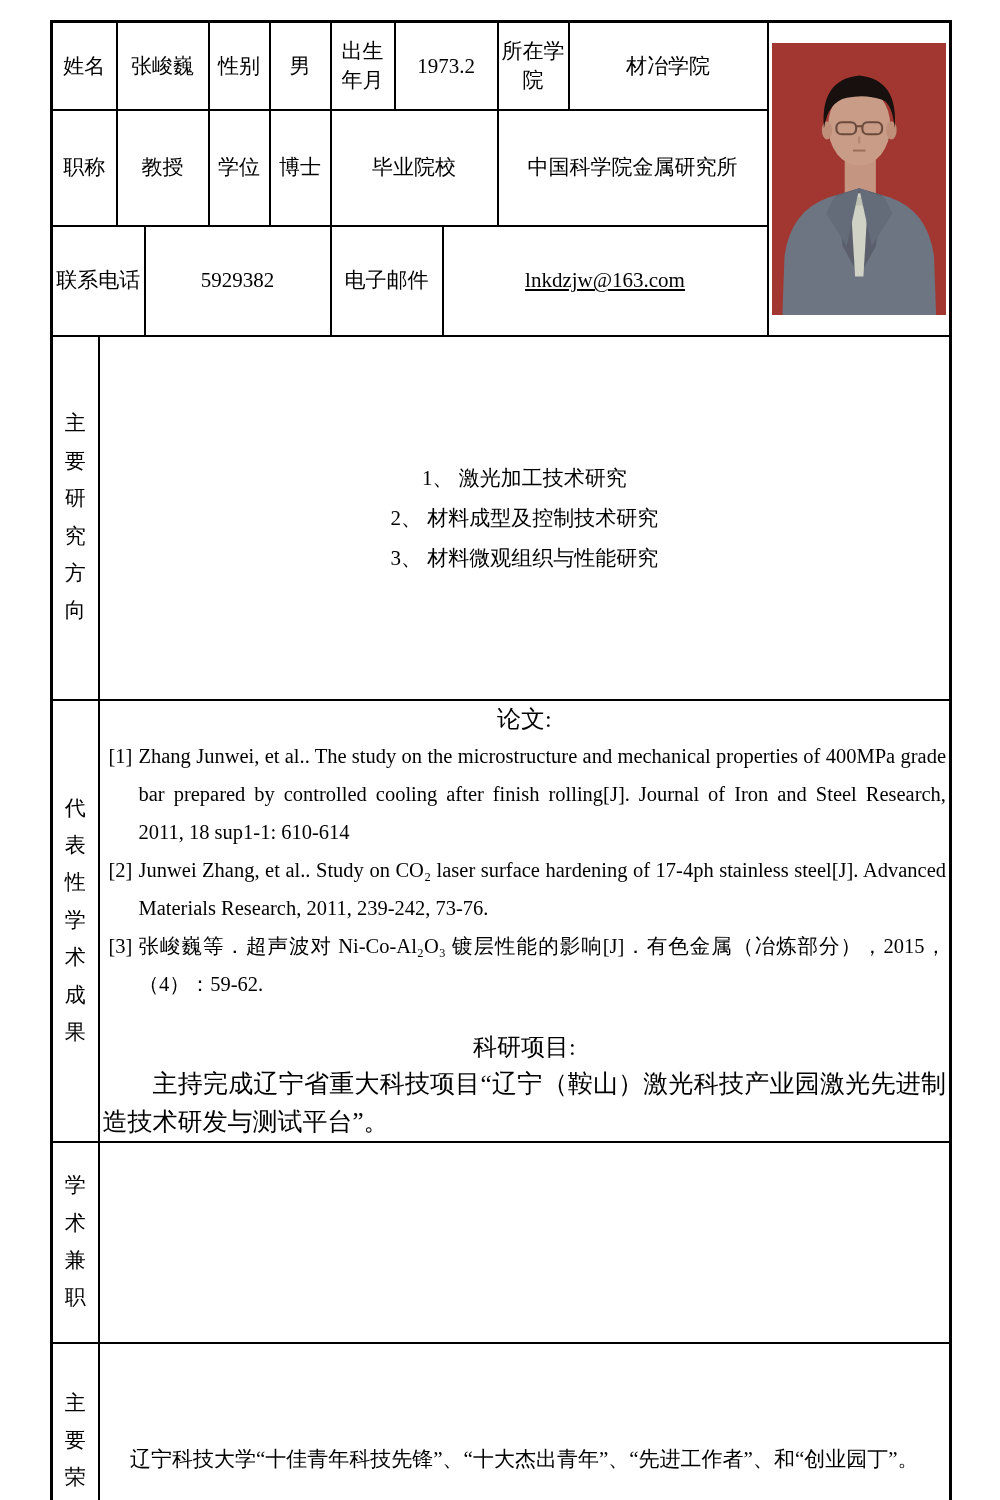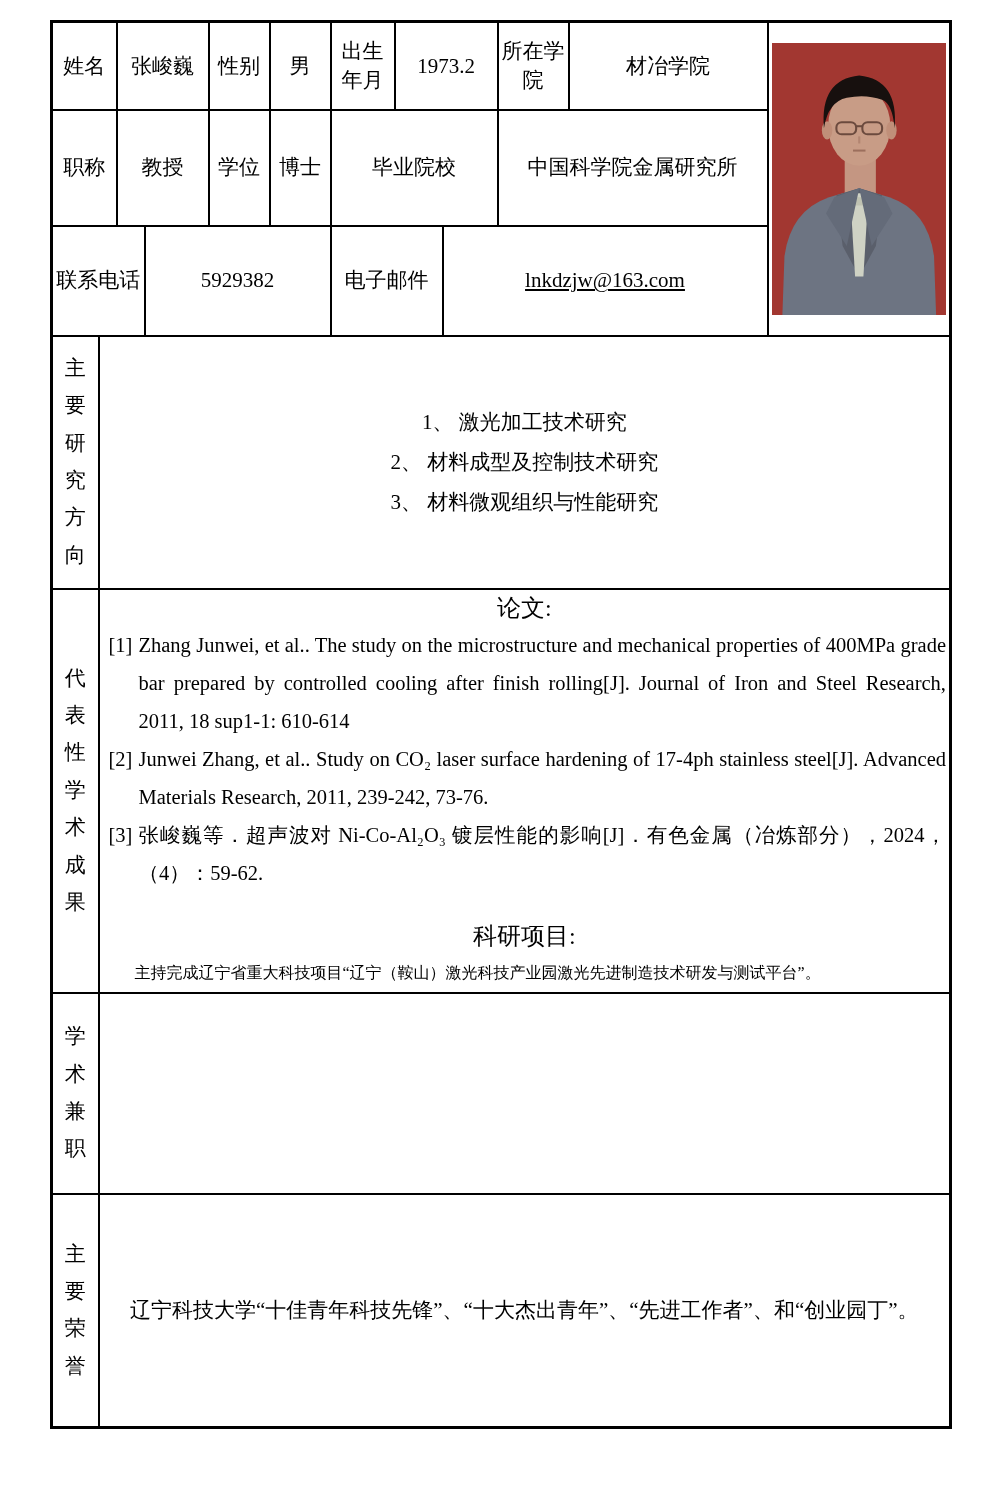--- a/index.html
+++ b/index.html
@@ -35,21 +35,21 @@
     vertical-align: middle;
     padding: 0 3px;
     line-height: 1.35;
     overflow: hidden;
   }
   table.form { border: 3px solid #000; }
 
   .r1 { height: 88px; }
   .r2 { height: 116px; }
   .r3 { height: 110px; }
-  .r4 { height: 253px; }
+  .r4 { height: 364px; }
   .r5 { height: 394px; }
   .r6 { height: 201px; margin-top: 48px; }
   .r7 { height: 234px; }
 
   .vlabel {
     width: 1.15em;
     margin: 0 auto;
     word-break: break-all;
     line-height: 1.78;
     font-size: 21px;
@@ -67,21 +67,21 @@
   td.achievements-cell {
     vertical-align: top;
     text-align: left;
     padding: 22px 18px 0 12px;
   }
   .papers-heading, .projects-heading { font-size: 24px; line-height: 36px; }
   .paper { display: flex; font-size: 20.5px; line-height: 38px; }
   .paper-index { flex: 0 0 36px; }
   .paper-text { flex: 1; text-align: justify; }
   .projects-heading { margin-top: 26px; }
-  .project-text { font-size: 16px; line-height: 38px; text-indent: 2em; text-align: justify; }
+  .project-text { font-size: 25px; line-height: 38px; text-indent: 2em; text-align: justify; }
 
   .honors-text { font-size: 21px; line-height: 36px; }
 
   td.photo-cell { padding: 7px 10px; }
   .photo-frame { width: 100%; height: 272px; }
   .photo-frame svg { width: 100%; height: 100%; display: block; }
 </style>
 </head>
 <body>
 
@@ -186,21 +186,21 @@
         <div class="paper">
           <span class="paper-index">[1]</span>
           <span class="paper-text">Zhang Junwei, et al.. The study on the microstructure and mechanical properties of 400MPa grade bar prepared by controlled cooling after finish rolling[J].  Journal of Iron and Steel Research, 2011, 18 sup1-1: 610-614</span>
         </div>
         <div class="paper">
           <span class="paper-index">[2]</span>
           <span class="paper-text">Junwei Zhang, et al.. Study on CO₂ laser surface hardening of 17-4ph stainless steel[J]. Advanced Materials Research, 2011, 239-242, 73-76.</span>
         </div>
         <div class="paper">
           <span class="paper-index">[3]</span>
-          <span class="paper-text">张峻巍等．超声波对 Ni-Co-Al₂O₃ 镀层性能的影响[J]．有色金属（冶炼部分），2024，（4）：59-62.</span>
+          <span class="paper-text">张峻巍等．超声波对 Ni-Co-Al₂O₃ 镀层性能的影响[J]．有色金属（冶炼部分），2015，（4）：59-62.</span>
         </div>
         <div class="projects-heading">科研项目:</div>
         <div class="project-text">主持完成辽宁省重大科技项目“辽宁（鞍山）激光科技产业园激光先进制造技术研发与测试平台”。</div>
       </td>
     </tr>
 
     <tr class="r6">
       <td>
         <div class="vlabel">学术兼职</div>
       </td>

